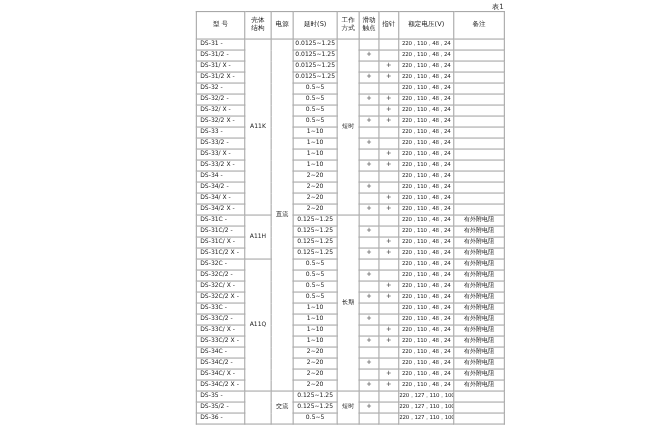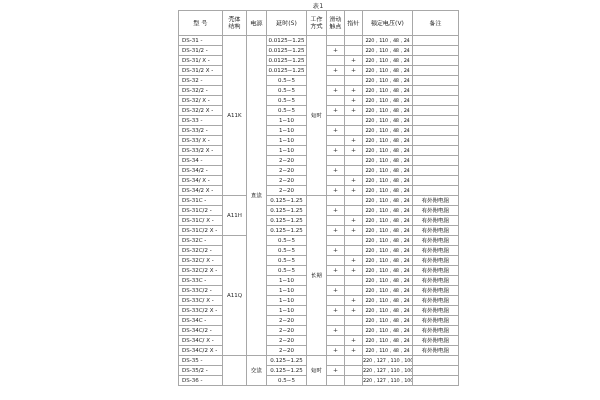--- a/index.html
+++ b/index.html
@@ -1,17 +1,17 @@
 <!DOCTYPE html>
 <html><head>
 <meta charset="utf-8">
 <style>
   html,body{margin:0;padding:0;width:600px;height:400px;background:#ffffff;overflow:hidden;}
   body{font-family:"DejaVu Sans",sans-serif;position:relative;color:#222;}
-  .corner-label{position:absolute;top:2px;left:178px;width:280px;text-align:center;
+  .corner-label{position:absolute;top:2px;left:178px;width:280px;text-align:right;
     font-size:6.5px;color:#333;}
   table.spec{position:absolute;left:178px;top:10px;width:280px;border-collapse:collapse;
     table-layout:fixed;}
   th,td{border:1px solid #a8a8a8;padding:0;margin:0;font-weight:normal;
     text-align:center;vertical-align:middle;overflow:hidden;line-height:1.15;}
   thead th{height:24px;font-size:6px;white-space:pre-line;color:#222;background:#fff;}
   tbody td{height:9px;font-size:6px;}
   td.model{text-align:left;padding-left:3px;font-size:5.5px;white-space:nowrap;}
   td.delay{font-size:5.5px;white-space:nowrap;}
   td.voltage{font-size:5px;white-space:nowrap;letter-spacing:-0.2px;}

